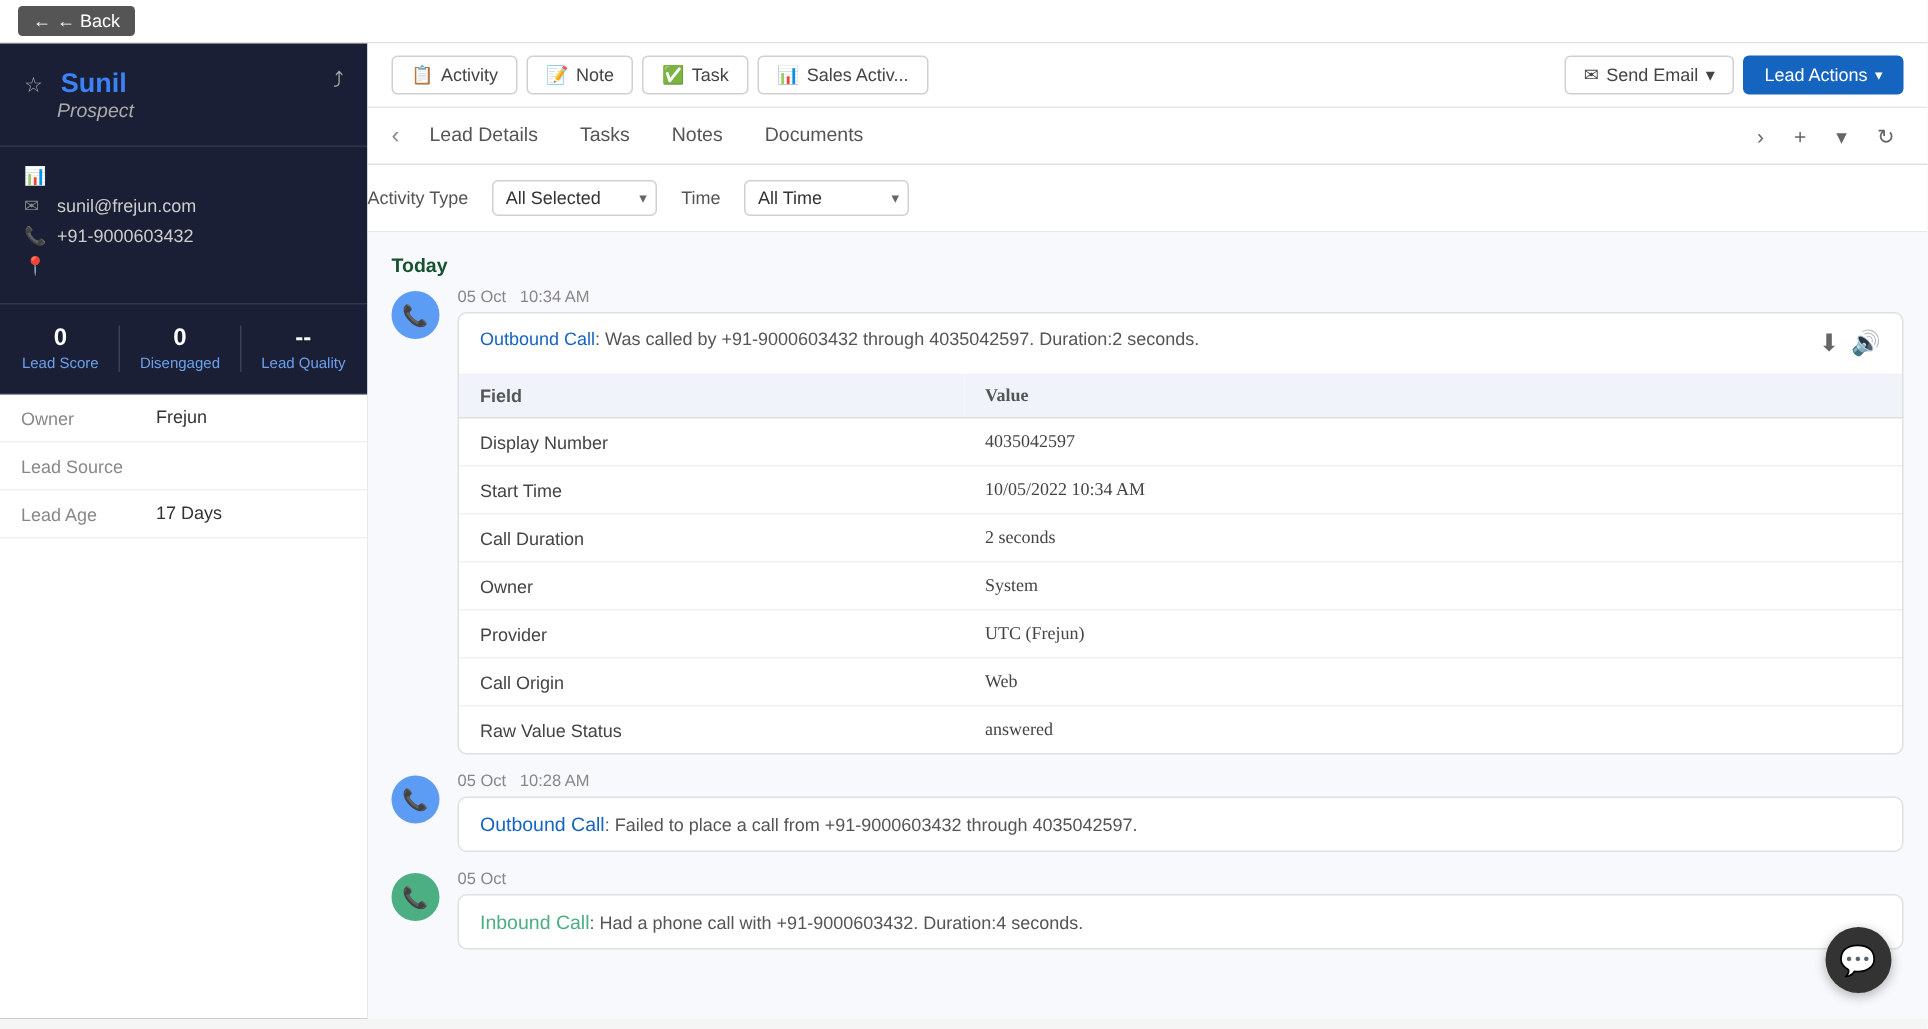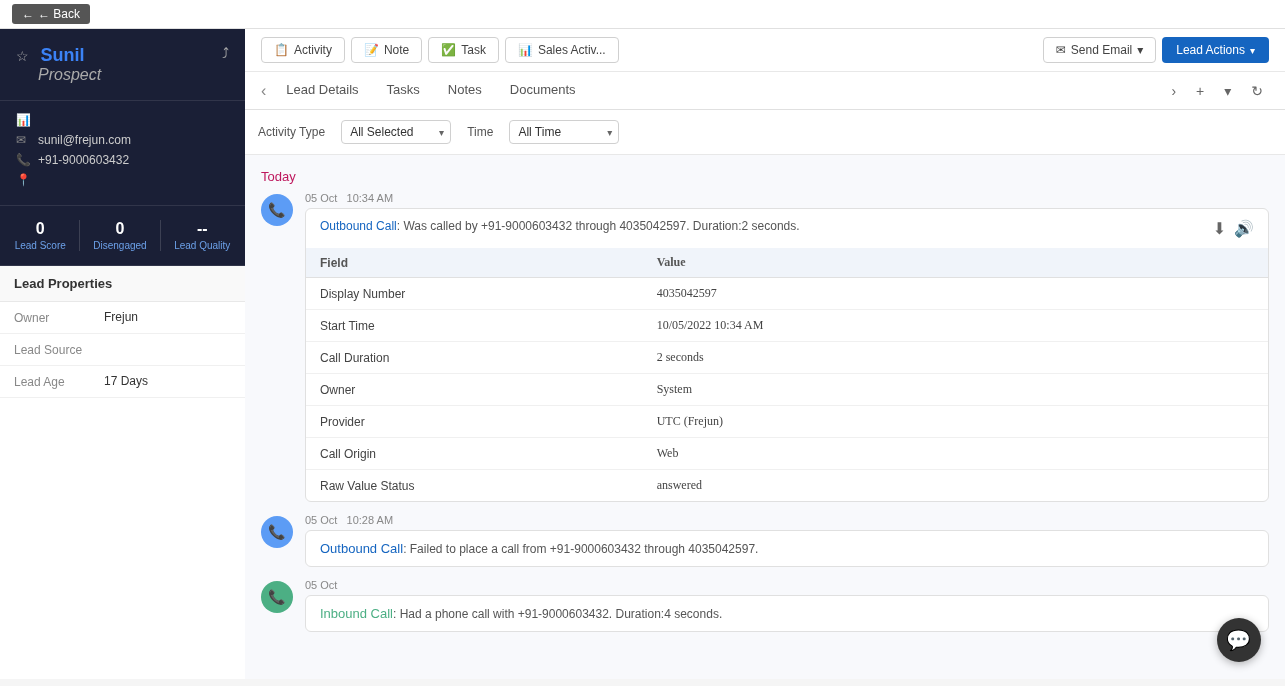--- a/index.html
+++ b/index.html
@@ -9,21 +9,21 @@
     .back-btn { background: #555; color: #fff; border: none; border-radius: 3px; padding: 3px 10px; font-size: 12px; cursor: pointer; display: flex; align-items: center; gap: 4px; }
 
     .main-layout { display: flex; height: calc(686px - 36px); }
 
     
     .left-panel { width: 245px; min-width: 245px; background: #1a1f36; color: #fff; display: flex; flex-direction: column; }
     .lead-header { padding: 16px; border-bottom: 1px solid rgba(255,255,255,0.1); }
     .lead-header-top { display: flex; align-items: flex-start; justify-content: space-between; }
     .star-icon { color: #aaa; font-size: 14px; margin-right: 6px; }
     .lead-name { font-size: 18px; font-weight: 600; color: #3b82f6; }
-    .lead-title { font-size: 16px; color: #aaa; font-style: italic; }
+    .lead-title { font-size: 13px; color: #aaa; font-style: italic; }
     .share-icon { color: #aaa; font-size: 14px; cursor: pointer; }
 
     .lead-contact { padding: 12px 16px; border-bottom: 1px solid rgba(255,255,255,0.1); }
     .contact-item { display: flex; align-items: center; gap: 8px; margin-bottom: 6px; font-size: 12px; color: #ccc; }
     .contact-icon { font-size: 12px; color: #888; width: 14px; }
 
     .lead-stats { display: flex; justify-content: space-around; padding: 14px 8px; border-bottom: 1px solid rgba(255,255,255,0.1); }
     .stat-item { text-align: center; }
     .stat-value { font-size: 16px; font-weight: 600; color: #fff; }
     .stat-label { font-size: 10px; color: #6ca0e8; margin-top: 2px; }
@@ -45,29 +45,29 @@
     .send-email-btn { background: #fff; border: 1px solid #d0d0d0; border-radius: 4px; padding: 5px 12px; font-size: 12px; cursor: pointer; display: flex; align-items: center; gap: 5px; color: #444; }
     .lead-actions-btn { background: #1565c0; color: #fff; border: none; border-radius: 4px; padding: 5px 14px; font-size: 12px; cursor: pointer; display: flex; align-items: center; gap: 5px; }
     .dropdown-arrow { font-size: 10px; }
 
     .tabs-bar { display: flex; align-items: center; border-bottom: 1px solid #e0e0e0; padding: 0 16px; background: #fff; }
     .tab-item { padding: 10px 14px; font-size: 13px; cursor: pointer; color: #555; border-bottom: 2px solid transparent; white-space: nowrap; }
     .tab-item.active { color: #1565c0; border-bottom: 2px solid #1565c0; font-weight: 500; }
     .tabs-nav-right { margin-left: auto; display: flex; align-items: center; gap: 8px; }
     .tab-nav-btn { background: none; border: none; color: #666; cursor: pointer; font-size: 14px; padding: 4px 6px; }
 
-    .filter-bar { display: flex; align-items: center; gap: 16px; padding: 10px 13px; background: #fff; border-bottom: 1px solid #e8e8e8; }
+    .filter-bar { display: flex; align-items: center; gap: 16px; padding: 10px 0; background: #fff; border-bottom: 1px solid #e8e8e8; }
     .filter-label { font-size: 12px; color: #555; }
     .filter-select { border: 1px solid #d0d0d0; border-radius: 4px; padding: 4px 24px 4px 8px; font-size: 12px; background: #fff; color: #333; appearance: none; cursor: pointer; min-width: 110px; position: relative; }
     .select-wrapper { position: relative; display: inline-block; }
     .select-wrapper::after { content: '▾'; position: absolute; right: 7px; top: 50%; transform: translateY(-50%); pointer-events: none; font-size: 10px; color: #666; }
 
     .activity-content { flex: 1; overflow-y: auto; padding: 0 16px 16px; background: #f8f9fc; }
 
-    .day-label { font-size: 13px; font-weight: 400; color: #be185d; padding: 14px 0 8px; }
+    .day-label { font-size: 13px; font-weight: 700; color: #14532d; padding: 14px 0 8px; }
 
     .activity-item { display: flex; gap: 12px; margin-bottom: 12px; }
     .activity-icon-wrap { width: 32px; min-width: 32px; height: 32px; border-radius: 50%; background: #5c9cf5; display: flex; align-items: center; justify-content: center; color: #fff; font-size: 14px; margin-top: 2px; }
     .activity-icon-wrap.inbound { background: #4caf84; }
     .activity-meta { font-size: 11px; color: #888; margin-bottom: 4px; }
     .activity-main { flex: 1; }
 
     .activity-expanded { background: #fff; border: 1px solid #e0e0e0; border-radius: 6px; padding: 0; overflow: hidden; }
     .activity-expanded-header { display: flex; align-items: flex-start; justify-content: space-between; padding: 10px 14px; }
     .activity-expanded-text { font-size: 12px; color: #555; }
@@ -142,21 +142,20 @@
         <div class="stat-label">Disengaged</div>
       </div>
       <div class="stat-divider"></div>
       <div class="stat-item">
         <div class="stat-value">--</div>
         <div class="stat-label">Lead Quality</div>
       </div>
     </div>
 
     <div class="lead-properties">
-      <div class="lead-properties-title">Lead Properties</div>
       <div id="property-rows">
           <div class="property-row">
       <span class="property-label">Owner</span>
       <span class="property-value">Frejun</span>
     </div>
           <div class="property-row">
       <span class="property-label">Lead Source</span>
       <span class="property-value"></span>
     </div>
           <div class="property-row">

